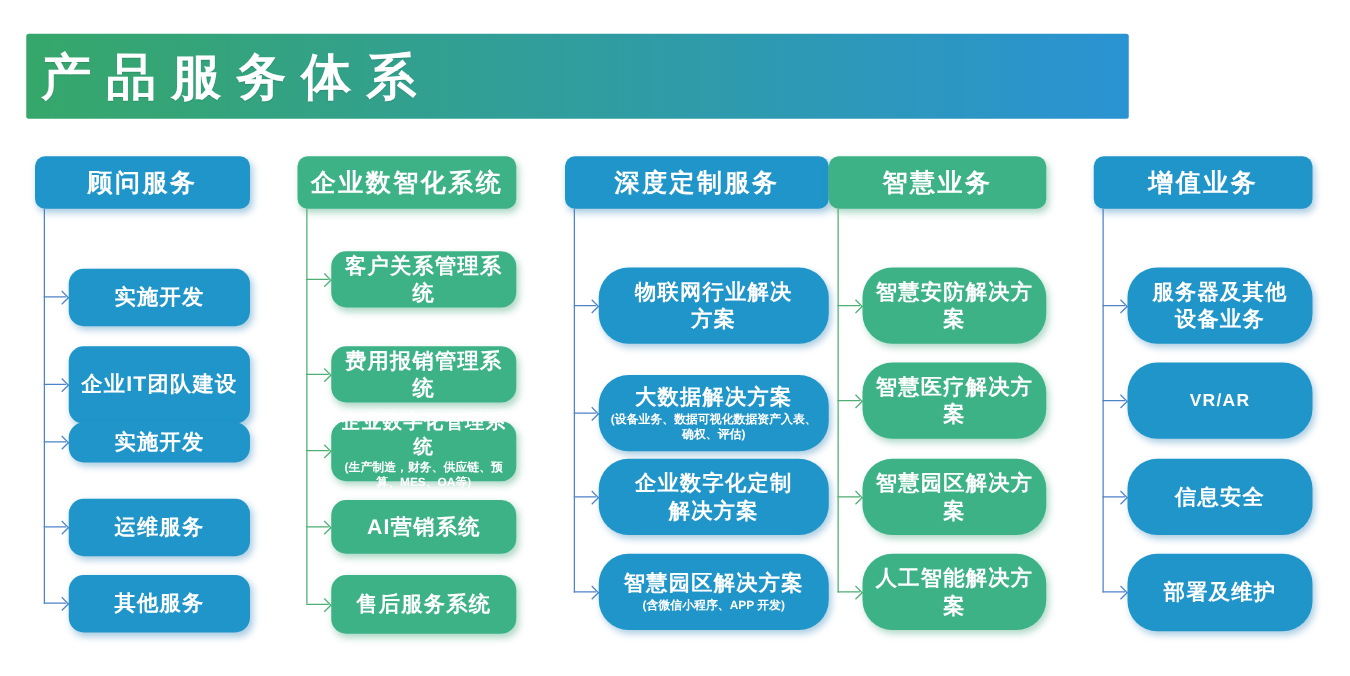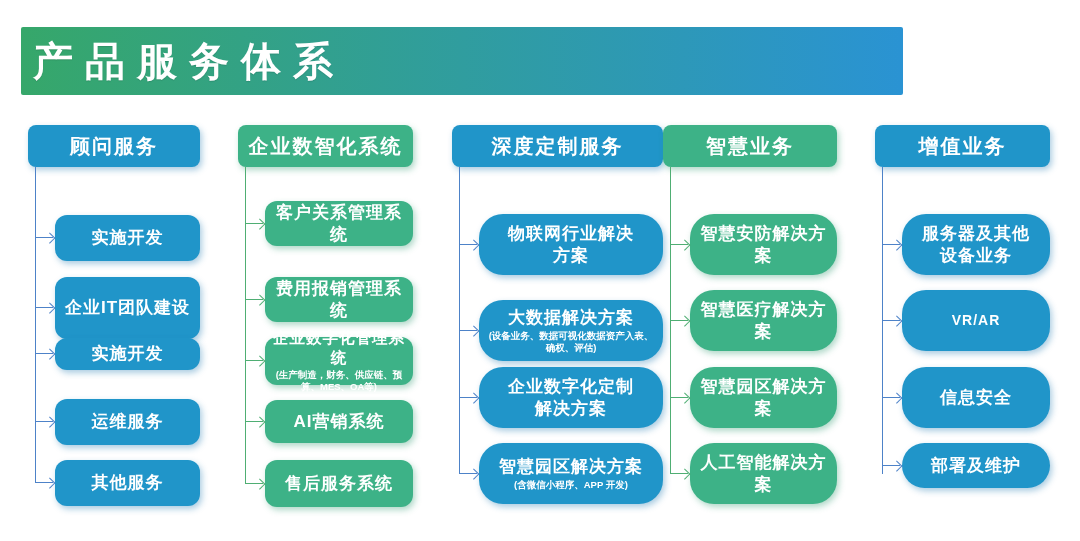--- a/index.html
+++ b/index.html
@@ -215,19 +215,19 @@
     <div class="node fill-blue r14">
       <div class="node-label" style="font-size:14px">VR/AR</div>
     </div>
   </div>
   <div class="item-row" style="top:242px;height:61px">
     <div class="arrow"></div>
     <div class="node fill-blue r14">
       <div class="node-label">信息安全</div>
     </div>
   </div>
-  <div class="item-row" style="top:318px;height:45px">
+  <div class="item-row" style="top:318px;height:62px">
     <div class="arrow"></div>
     <div class="node fill-blue r14">
       <div class="node-label">部署及维护</div>
     </div>
   </div>
 </div>
 
 </body></html>

